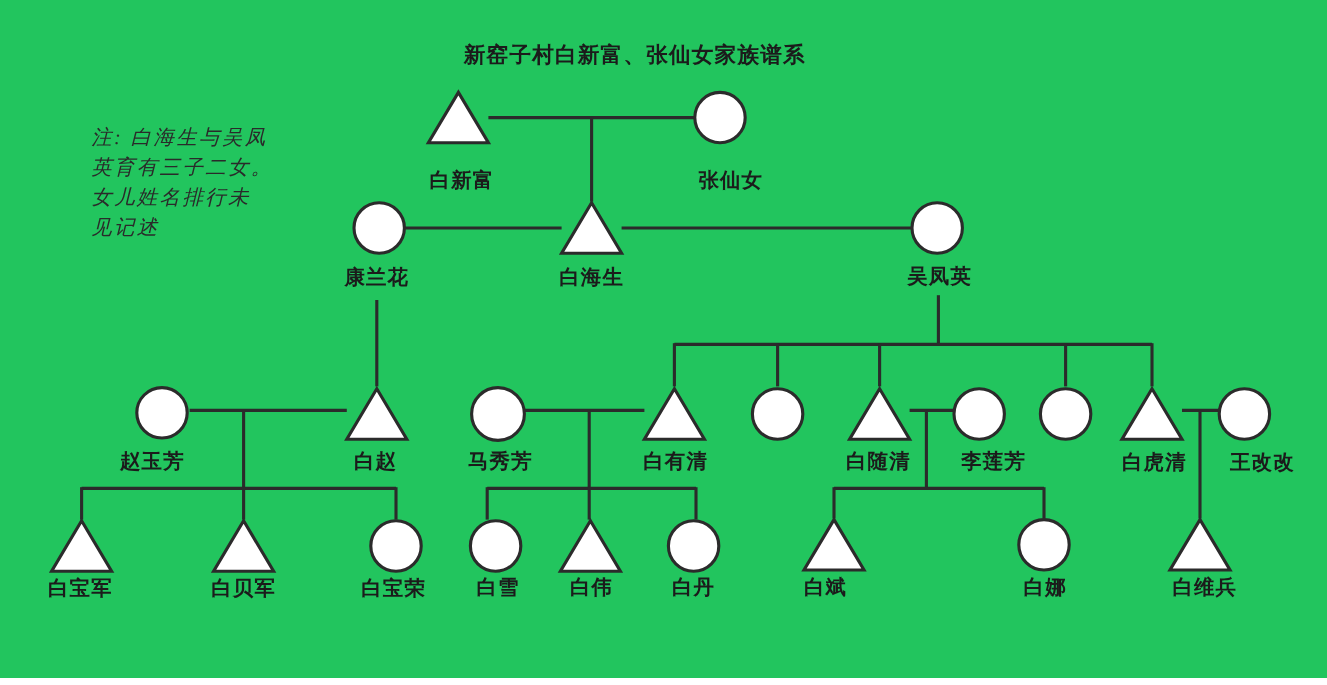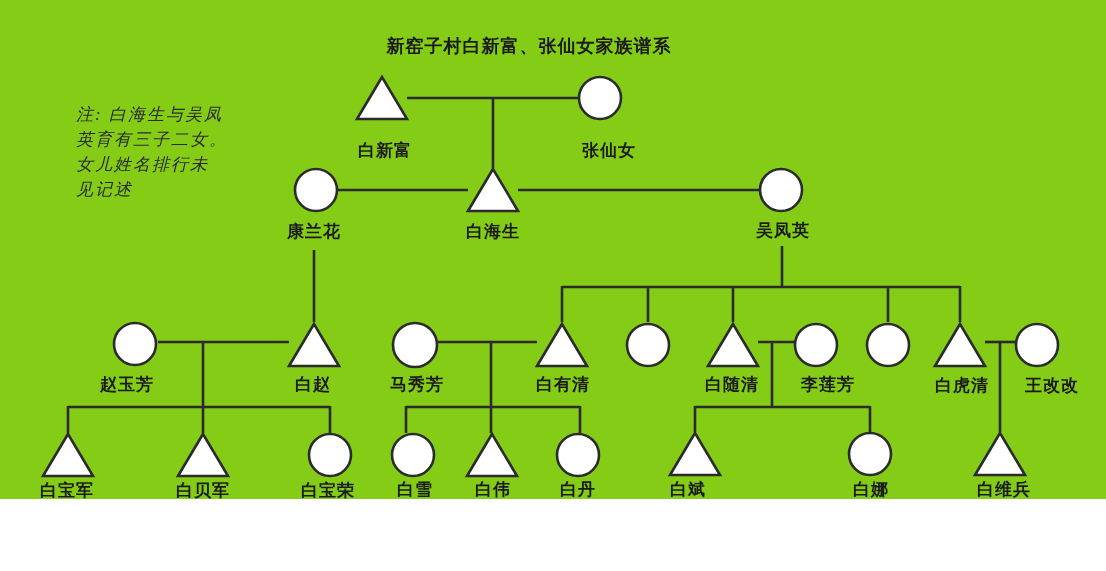--- a/index.html
+++ b/index.html
@@ -1,16 +1,16 @@
 <!DOCTYPE html>
 <html><head>
 <meta charset="utf-8">
 <style>
   html,body { margin:0; padding:0; background:#ffffff; }
-  .stage { position:relative; width:1106px; height:499px; background:#84cc16; overflow:hidden; }
+  .stage { position:relative; width:1106px; height:565px; background:#22c55e; overflow:hidden; }
   svg { position:absolute; left:0; top:0; }
   .ln  { stroke:#2b2b2b; stroke-width:2.6; fill:none; }
   .shp { fill:#ffffff; stroke:#2b2b2b; stroke-width:2.6; }
   text { fill:#1b1b1b; font-family:"Liberation Serif","DejaVu Serif",serif; }
   .ttl { font-size:18px; font-weight:bold; text-anchor:middle; letter-spacing:1px; }
   .lbl { font-size:17px; font-weight:bold; text-anchor:middle; letter-spacing:1px; }
   .nt  { font-size:17px; font-style:italic; letter-spacing:2px; fill:#2a2a2a; }
 </style>
 </head>
 <body>

